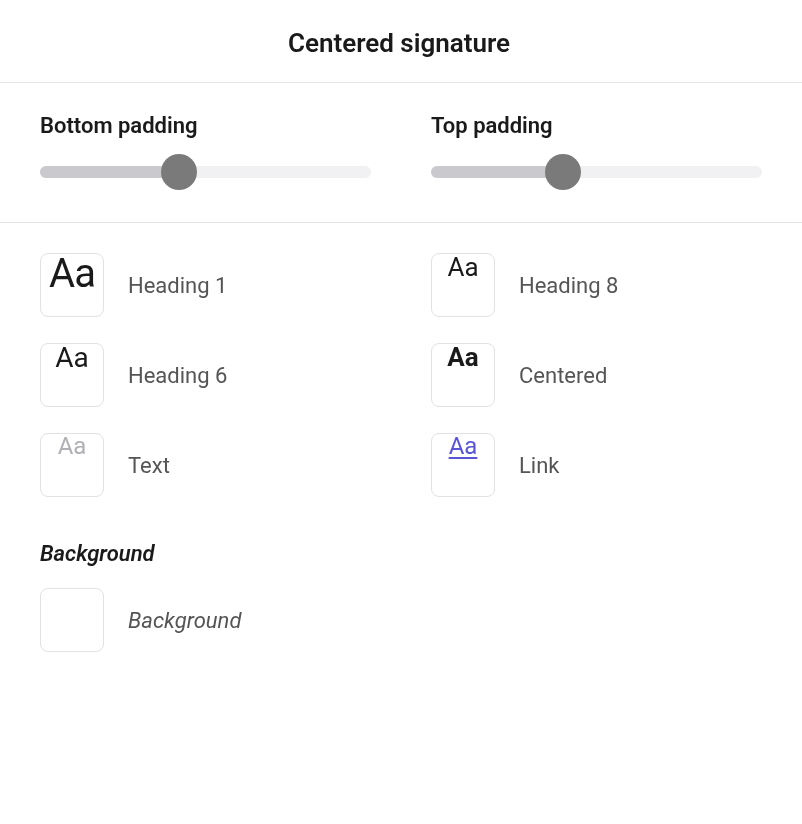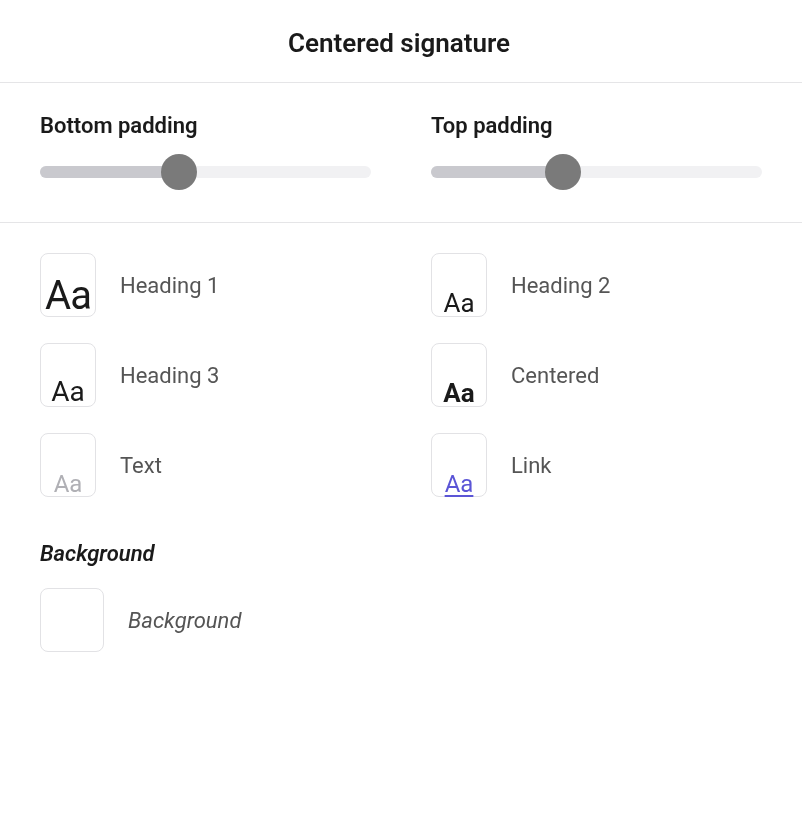--- a/index.html
+++ b/index.html
@@ -76,26 +76,26 @@
     column-gap: 60px;
     row-gap: 26px;
   }
   .style-item {
     display: flex;
     align-items: center;
     gap: 24px;
     cursor: pointer;
   }
   .swatch {
-    width: 56px;
+    width: 64px;
     height: 64px;
     border: 1px solid #e2e2e5;
     border-radius: 8px;
     display: flex;
-    align-items: flex-end;
+    align-items: flex-start;
     justify-content: center;
     background: #fff;
   }
   .swatch-text {
     font-family: inherit;
     line-height: 1;
   }
   .item-label {
     font-size: 22px;
     color: #555;
@@ -160,28 +160,28 @@
       <div class="swatch">
         <span class="swatch-text">Aa</span>
       </div>
       <span class="item-label">Heading 1</span>
     </div>
 
     <div class="style-item h2">
       <div class="swatch">
         <span class="swatch-text">Aa</span>
       </div>
-      <span class="item-label">Heading 2</span>
+      <span class="item-label">Heading 8</span>
     </div>
 
     <div class="style-item h3">
       <div class="swatch">
         <span class="swatch-text">Aa</span>
       </div>
-      <span class="item-label">Heading 3</span>
+      <span class="item-label">Heading 6</span>
     </div>
 
     <div class="style-item subtitle">
       <div class="swatch">
         <span class="swatch-text">Aa</span>
       </div>
       <span class="item-label">Centered</span>
     </div>
 
     <div class="style-item text">

